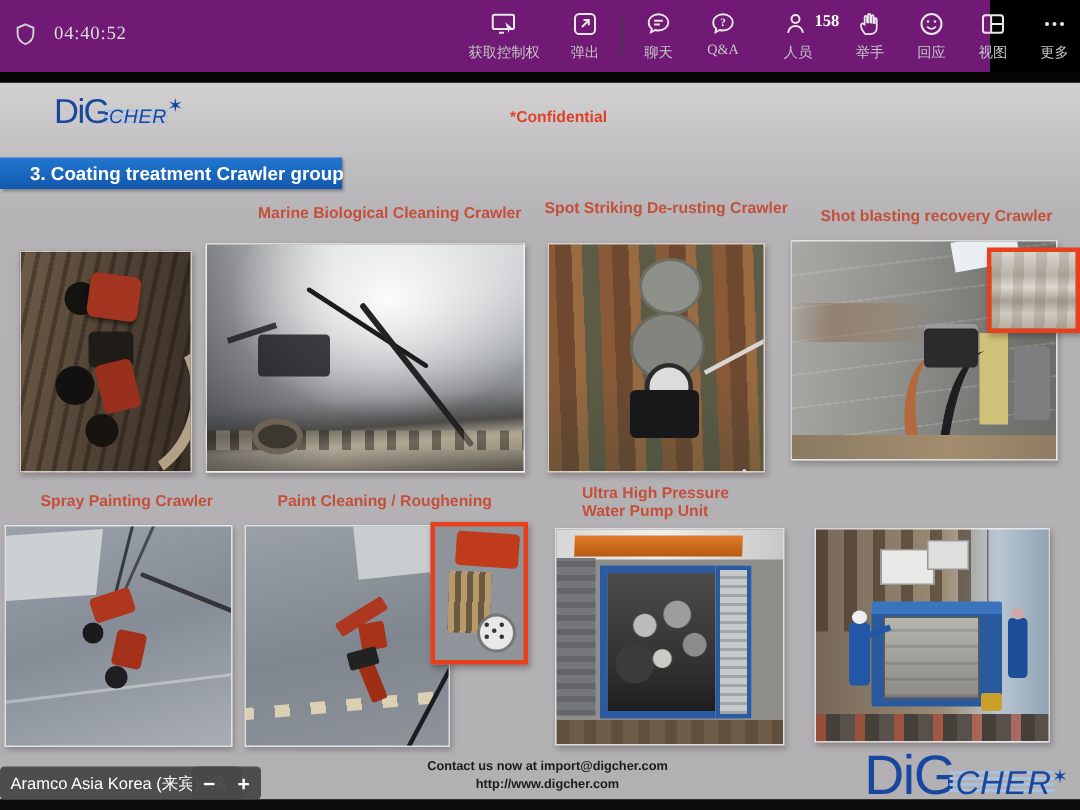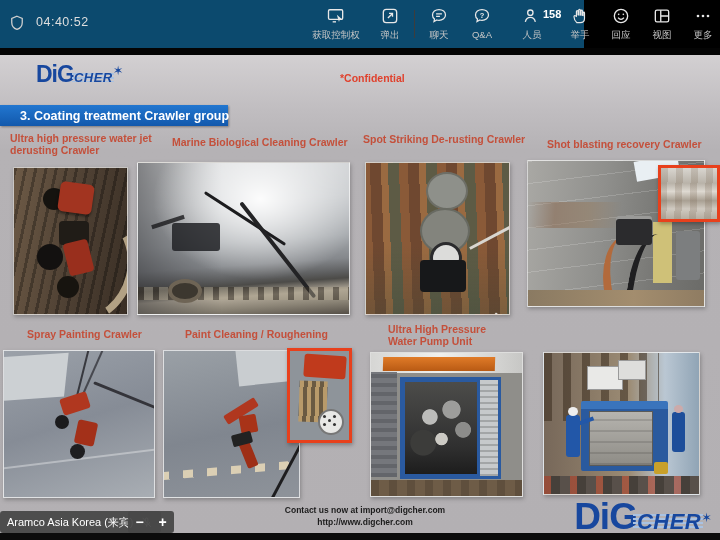--- a/index.html
+++ b/index.html
@@ -1,40 +1,40 @@
 <!DOCTYPE html>
 <html><head>
 <meta charset="utf-8">
 <style>
   html,body{margin:0;padding:0;}
   body{width:720px;height:540px;position:relative;overflow:hidden;
        font-family:"Liberation Sans","DejaVu Sans",sans-serif;background:#000;}
 
   
-  .topbar{position:absolute;left:0;top:0;width:584px;height:48px;background:#0c4a6e;z-index:30;}
+  .topbar{position:absolute;left:0;top:0;width:660px;height:48px;background:#701a75;z-index:30;font-family:Liberation Serif, serif;}
   .topstrip{position:absolute;left:0;top:48px;width:720px;height:7px;background:#040404;z-index:30;}
   .shield{position:absolute;left:8px;top:14px;color:#cfcfcf;}
   .timer{position:absolute;left:36px;top:15px;color:#dedede;font-size:12.5px;letter-spacing:.5px;}
   .tools{position:absolute;left:306px;top:5px;height:40px;display:flex;align-items:flex-start;gap:7px;}
   .tool{display:flex;flex-direction:column;align-items:center;color:#e8e8e8;min-width:34px;}
   .tool .ic{height:22px;display:flex;align-items:center;justify-content:center;position:relative;}
   .tool .lbl{font-size:9.5px;color:#c6c6c6;margin-top:2px;white-space:nowrap;}
   .tool .badge{position:absolute;left:21px;top:3px;font-size:11px;font-weight:bold;color:#fff;}
   .tdiv{width:1px;height:28px;background:#3d3d3d;margin-top:5px;}
   svg.i{display:block;}
 
   
   .slide{position:absolute;left:0;top:55px;width:720px;height:478px;z-index:5;
          background:linear-gradient(180deg,#d3d0d2 0px,#c0bdc0 55px,#b5b2b5 95px,#b3b0b3 100%);}
   .botbar{position:absolute;left:0;top:533px;width:720px;height:7px;background:#0b0b0b;z-index:30;}
 
   
   .logo{position:absolute;display:flex;align-items:baseline;color:#17479e;}
-  .logo .dig{font-weight:700;letter-spacing:-1px;}
-  .logo .cherwrap{position:relative;font-style:italic;font-weight:700;letter-spacing:.5px;}
+  .logo .dig{font-weight:400;letter-spacing:-1px;}
+  .logo .cherwrap{position:relative;font-style:italic;font-weight:400;letter-spacing:.5px;}
   .logo .cherwrap::before{content:"";position:absolute;left:-6%;right:-2%;top:18%;bottom:18%;
         background:repeating-linear-gradient(180deg,#a9c2e2 0 2px,rgba(255,255,255,0) 2px 4px);z-index:0;}
   .logo .cher{position:relative;z-index:1;}
   .logo .burst{font-style:normal;font-size:.8em;transform:translateY(-.55em);display:inline-block;}
   .logo-sm{left:36px;top:6px;}
   .logo-sm .dig{font-size:23px;}
   .logo-sm .cherwrap{font-size:13px;}
   .logo-lg{right:8px;top:441px;}
   .logo-lg .dig{font-size:37px;}
   .logo-lg .cherwrap{font-size:22px;}
@@ -284,21 +284,20 @@
       <span class="cherwrap"><span class="cher">CHER</span></span>
       <span class="burst">✶</span>
   </div>
 
   <div class="confidential">*Confidential</div>
 
   <div class="banner">
     <span>3. Coating treatment  Crawler group</span>
   </div>
 
-  <div class="cap" style="left:10px;top:77px;width:150px;">Ultra high pressure water jet derusting Crawler</div>
   <div class="cap" style="left:172px;top:81px;width:200px;white-space:nowrap;">Marine Biological Cleaning Crawler</div>
   <div class="cap" style="left:363px;top:78px;width:185px;white-space:nowrap;">Spot Striking De-rusting Crawler</div>
   <div class="cap" style="left:547px;top:83px;width:175px;white-space:nowrap;">Shot blasting recovery Crawler</div>
   <div class="cap" style="left:185px;top:273px;width:170px;white-space:nowrap;">Paint Cleaning / Roughening</div>
   <div class="cap" style="left:27px;top:273px;width:150px;white-space:nowrap;">Spray Painting Crawler</div>
   <div class="cap c" style="left:388px;top:268px;width:118px;">Ultra High Pressure Water Pump Unit</div>
 
   <div class="ph" id="p1" style="left:13px;top:112px;width:115px;height:148px;">
     <div class="h1"></div>
       <div class="h2"></div>

